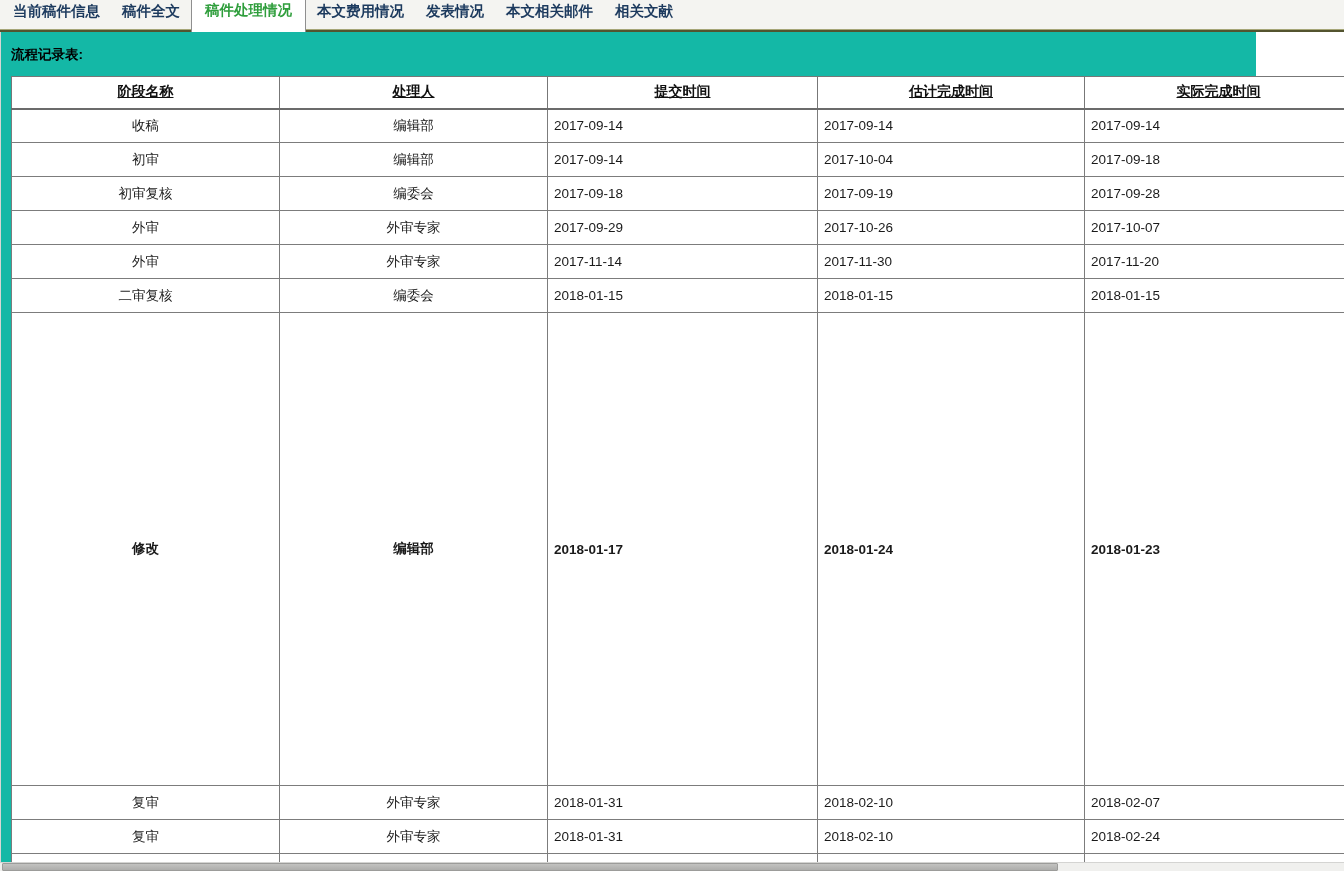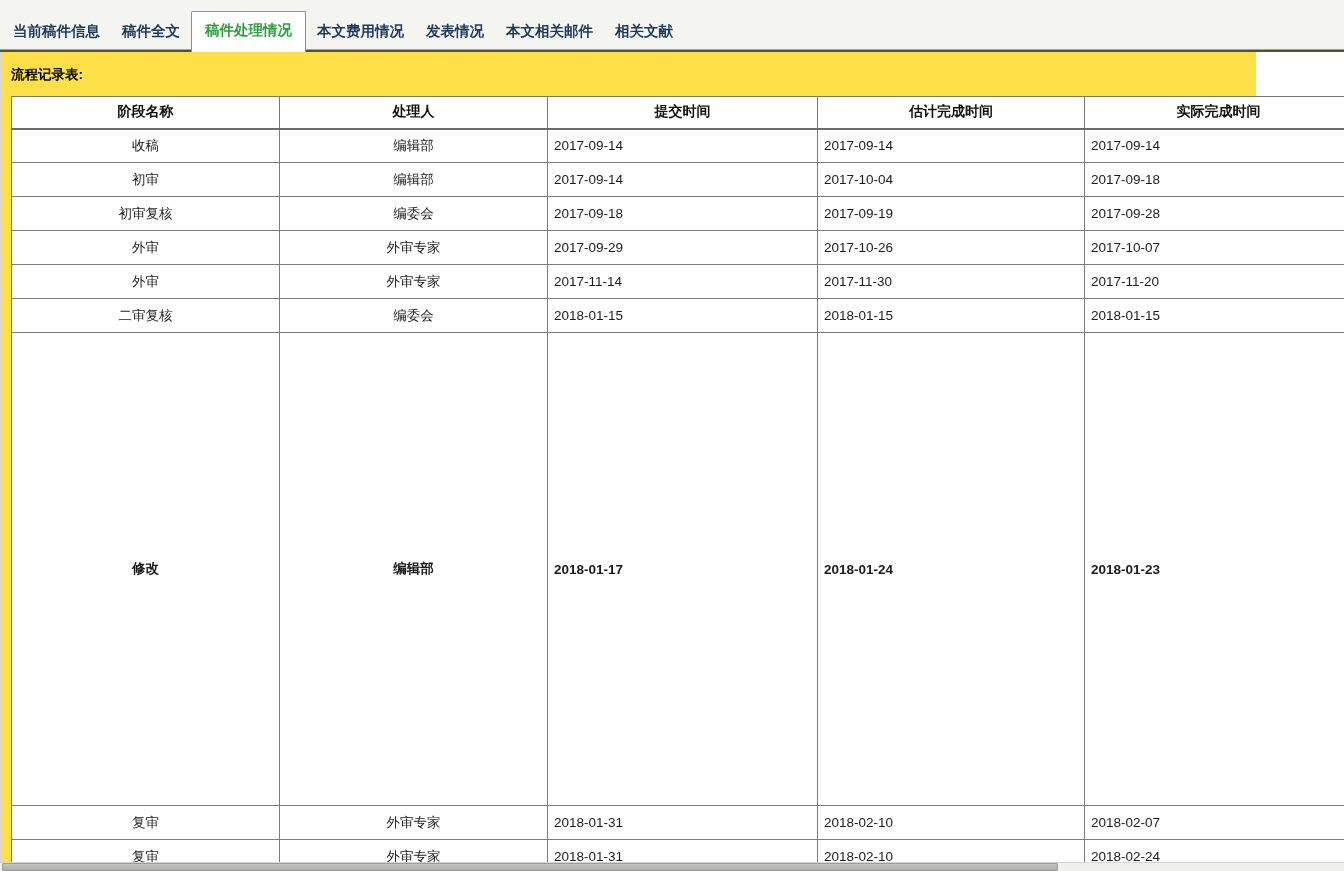--- a/index.html
+++ b/index.html
@@ -6,21 +6,21 @@
   html, body {
     width: 1344px; height: 871px;
     overflow: hidden;
     background: #ffffff;
     font-family: "Liberation Sans", "DejaVu Sans", sans-serif;
   }
 
   
   .tabbar {
     position: relative;
-    height: 52px;
+    height: 32px;
     background: linear-gradient(to bottom, #fcfcfb 0%, #f3f3f0 70%, #ececе8 100%);
     background-color: #f4f4f1;
     display: flex;
     align-items: flex-end;
     padding-left: 2px;
   }
   .tabbar::after {
     content: "";
     position: absolute;
     left: 0; right: 0; bottom: 0;
@@ -47,21 +47,21 @@
     color: #2f9e3c;
     margin-top: 3px;
     padding: 9px 13px 12px 13px;
   }
 
   
   .content {
     position: relative;
     width: 1256px;
     height: 835px;
-    background: #fde047;
+    background: #14b8a6;
     border-left: 1px solid #d6d6d4;
     padding-top: 13px;
   }
   .section-title {
     font-size: 13.5px;
     font-weight: bold;
     color: #000000;
     margin: 0 0 11px 10px;
     line-height: 20px;
   }
@@ -75,20 +75,21 @@
   }
   table.process th {
     border: 1px solid #777777;
     border-bottom: 2px solid #6b6b6b;
     height: 32px;
     font-size: 14px;
     font-weight: bold;
     color: #111111;
     text-align: center;
     background: #ffffff;
+    text-decoration: underline;
   }
   table.process td {
     border: 1px solid #7c7c7c;
     height: 34px;
     font-size: 13.5px;
     color: #1a1a1a;
     background: #ffffff;
     overflow: hidden;
     white-space: nowrap;
     margin-top: 8px;

